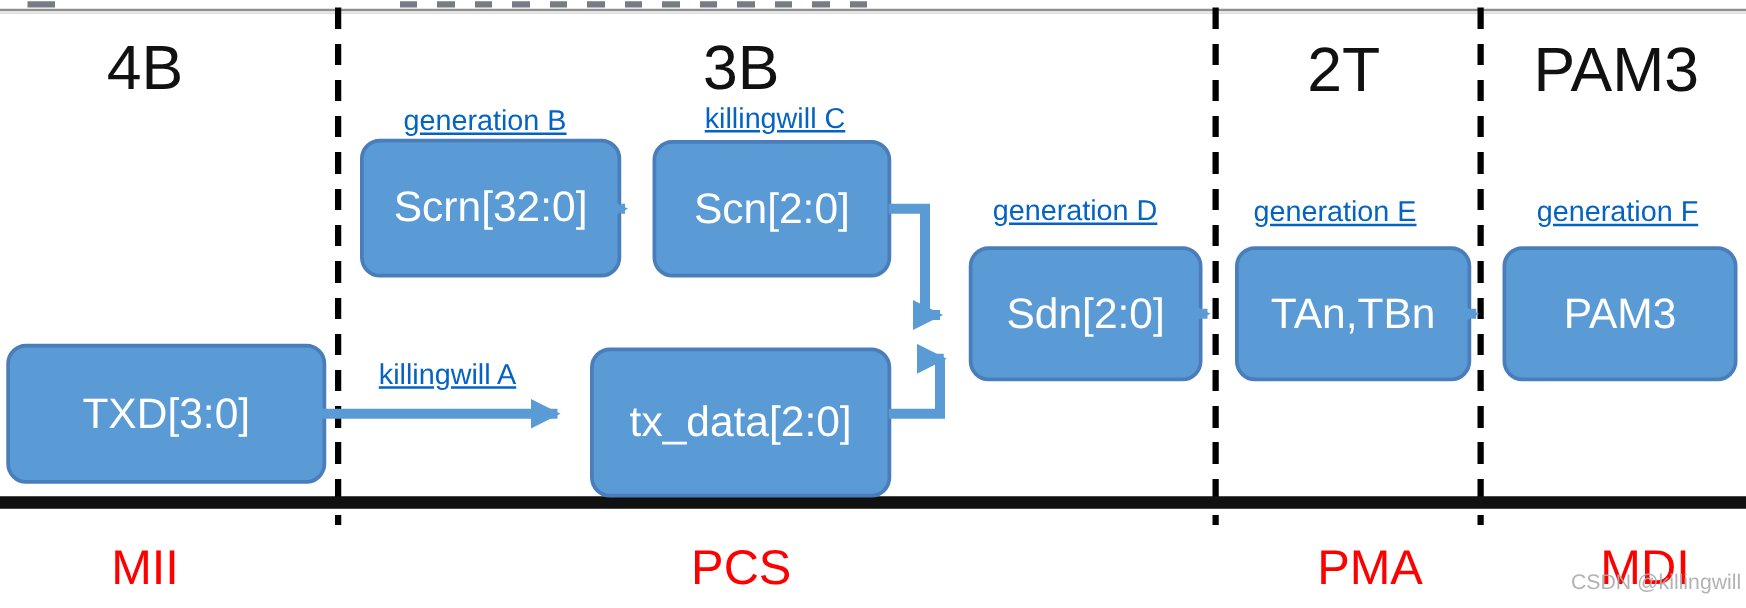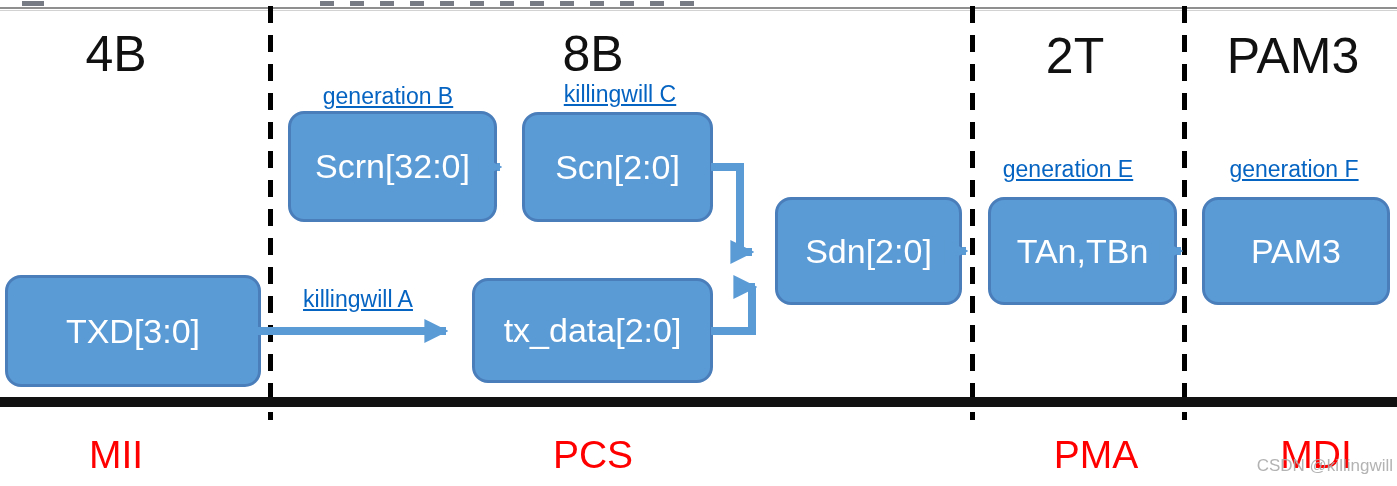--- a/index.html
+++ b/index.html
@@ -47,21 +47,21 @@
   
   .sbox {
     position:absolute; box-sizing:border-box;
     background:var(--box-fill,#5B9BD5); border:3px solid var(--box-border,#4A7EBB);
     border-radius:16px; color:#fff; font-size:34px; white-space:nowrap;
     display:flex; align-items:center; justify-content:center;text-align:center;
   }
   .box-txd    { left:5px;    top:275px; width:256px; height:112px; }
   .box-scrn   { left:288px;  top:111px; width:209px; height:111px; }
   .box-scn    { left:522px;  top:112px; width:191px; height:110px; }
-  .box-txdata { left:472px;  top:278px; width:241px; height:105px; }
+  .box-txdata { left:472px;  top:278px; width:241px; height:120px; }
   .box-sdn    { left:775px;  top:197px; width:187px; height:108px; }
   .box-tan    { left:988px;  top:197px; width:189px; height:108px; }
   .box-pam3   { left:1202px; top:197px; width:188px; height:108px; }
 
   
   .dlink {
     position:absolute; transform:translateX(-50%);
     font-size:23px; line-height:1.1; color:var(--link,#0563C1);
     text-decoration:underline; white-space:nowrap; cursor:pointer;
   }
@@ -92,21 +92,21 @@
   <div class="top-rule"></div>
   <div class="top-rule2"></div>
 
   <div class="vdash vdash-1"></div>
   <div class="vdash vdash-2"></div>
   <div class="vdash vdash-3"></div>
 
   <div class="bottom-bar"></div>
 
   <div class="stage stage-4b">4B</div>
-  <div class="stage stage-3b">8B</div>
+  <div class="stage stage-3b">3B</div>
   <div class="stage stage-2t">2T</div>
   <div class="stage stage-pam3">PAM3</div>
 
   <div class="sbox box-txd">TXD[3:0]</div>
   <div class="sbox box-scrn">Scrn[32:0]</div>
   <div class="sbox box-scn">Scn[2:0]</div>
   <div class="sbox box-txdata">tx_data[2:0]</div>
   <div class="sbox box-sdn">Sdn[2:0]</div>
   <div class="sbox box-tan">TAn,TBn</div>
   <div class="sbox box-pam3">PAM3</div>
@@ -121,20 +121,21 @@
     <line x1="497" y1="167" x2="500" y2="167" marker-end="url(#ah)"></line>
     <path d="M711,167 L740,167 L740,252 L752,252" marker-end="url(#ah)"></path>
     <path d="M711,331 L752,331 L752,287 L755,287" marker-end="url(#ah)"></path>
     <line x1="962" y1="251" x2="966" y2="251" marker-end="url(#ah)"></line>
     <line x1="1177" y1="251" x2="1181" y2="251" marker-end="url(#ah)"></line>
   </svg>
 
   <a class="dlink link-a">killingwill A</a>
   <a class="dlink link-b">generation B</a>
   <a class="dlink link-c">killingwill C</a>
+  <a class="dlink link-d">generation D</a>
   <a class="dlink link-e">generation E</a>
   <a class="dlink link-f">generation F</a>
 
   <div class="layer layer-mii">MII</div>
   <div class="layer layer-pcs">PCS</div>
   <div class="layer layer-pma">PMA</div>
   <div class="layer layer-mdi">MDI</div>
 
   <div class="watermark">CSDN @killingwill</div>
 

